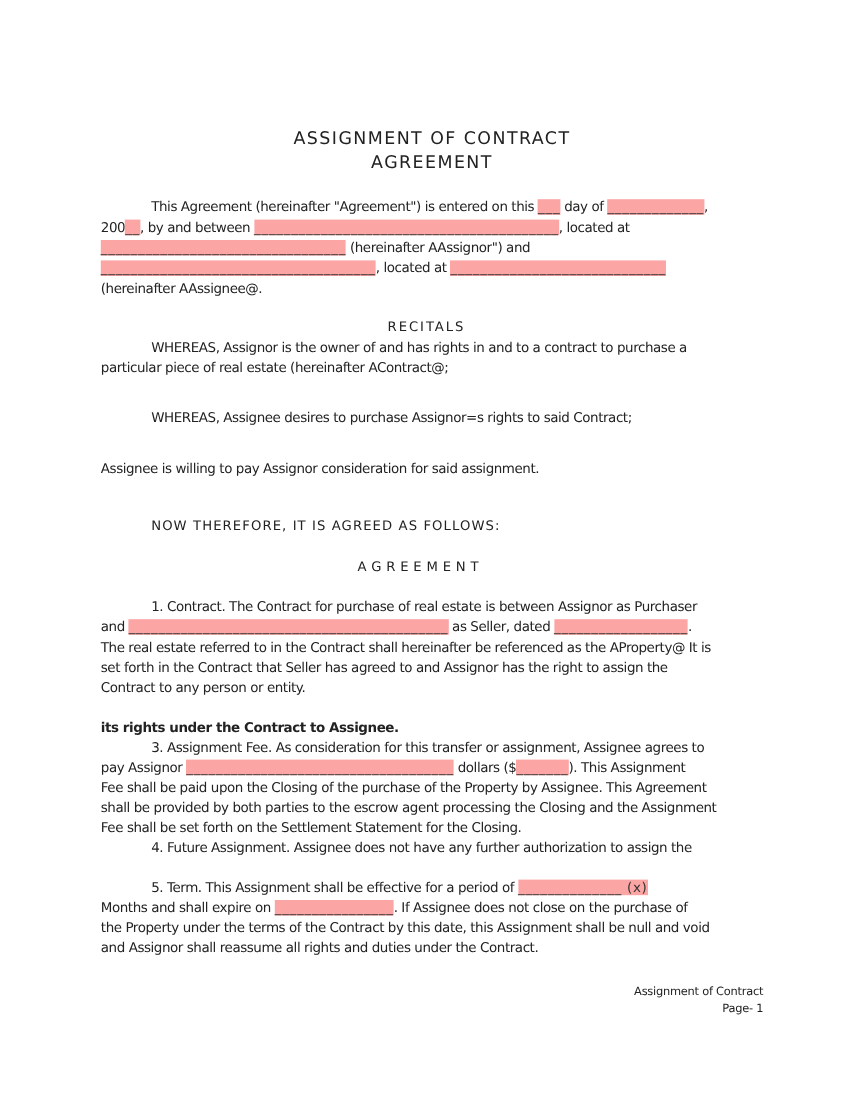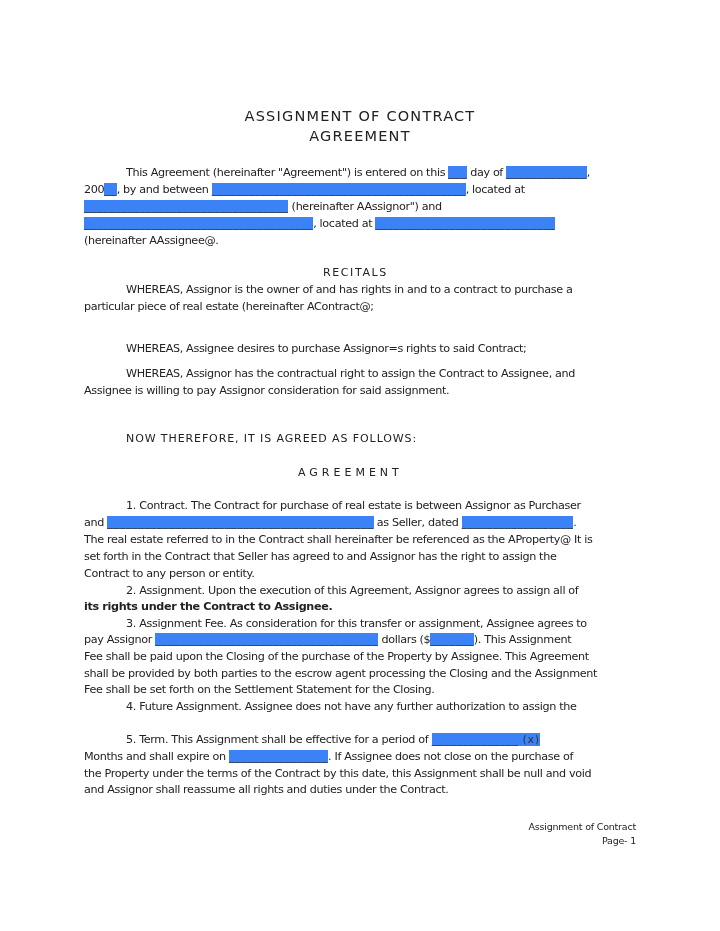--- a/index.html
+++ b/index.html
@@ -2,21 +2,21 @@
 <html><head>
   <meta charset="utf-8">
   <style>
     html, body { margin: 0; padding: 0; background: #ffffff; }
     body { width: 720px; height: 931px; position: relative; overflow: hidden;
            font-family: "DejaVu Sans", sans-serif; color: #222; }
     .page { position: absolute; left: 0; top: 0; width: 720px; height: 748px; }
     .line { position: absolute; left: 84px; font-size: 11.2px; line-height: 14px; white-space: nowrap; letter-spacing: -0.35px; }
     .title { position: absolute; left: 0; width: 720px; text-align: center; font-size: 14.5px; letter-spacing: 1.2px; color: #222; }
     .heading { position: absolute; font-size: 11px; letter-spacing: 1.6px; }
-    .hl { background: #3b82f6; color: #333; letter-spacing: 0.6px; }
+    .hl { background: #fca5a5; color: #333; letter-spacing: 0.6px; }
     .indent { padding-left: 42px; }
     .footer { position: absolute; right: 84px; font-size: 9.5px; text-align: right; line-height: 14px; letter-spacing: -0.2px; }
   </style>
 </head>
 <body>
 
 <div class="page">
 
   <div class="title" style="top:108px;">ASSIGNMENT OF CONTRACT</div>
   <div class="title" style="top:128px;">AGREEMENT</div>
@@ -32,35 +32,33 @@
   </div>
   <div class="line" style="top:217px;">
     <span class="hl">_____________________________________</span><span>, located at </span><span class="hl">_____________________________</span>
   </div>
   <div class="line" style="top:234px;">(hereinafter AAssignee@.</div>
 
   <div class="heading" style="top:266px; left:323px;">RECITALS</div>
   <div class="line indent" style="top:283px;">WHEREAS, Assignor is the owner of and has rights in and to a contract to purchase a</div>
   <div class="line" style="top:300px;">particular piece of real estate (hereinafter AContract@;</div>
   <div class="line indent" style="top:342px;">WHEREAS, Assignee desires to purchase Assignor=s rights to said Contract;</div>
-  <div class="line indent" style="top:367px;">WHEREAS, Assignor has the contractual right to assign the Contract to Assignee, and</div>
   <div class="line" style="top:384px;">Assignee is willing to pay Assignor consideration for said assignment.</div>
 
   <div class="heading" style="top:432px; left:126px; letter-spacing:0.9px;">NOW THEREFORE, IT IS AGREED AS FOLLOWS:</div>
   <div class="heading" style="top:466px; left:298px; letter-spacing:4px;">AGREEMENT</div>
 
   <div class="line indent" style="top:499px;">1.  Contract.  The Contract for purchase of real estate is between Assignor as Purchaser</div>
   <div class="line" style="top:516px;">
     <span>and </span><span class="hl">___________________________________________</span><span> as Seller, dated </span><span class="hl">__________________</span><span>.</span>
   </div>
   <div class="line" style="top:533px;">The real estate referred to in the Contract shall hereinafter be referenced as the AProperty@  It is</div>
   <div class="line" style="top:550px;">set forth in the Contract that Seller has agreed to and Assignor has the right to assign the</div>
   <div class="line" style="top:567px;">Contract to any person or entity.</div>
 
-  <div class="line indent" style="top:584px;">2.  Assignment.  Upon the execution of this Agreement, Assignor agrees to assign all of</div>
   <div class="line" style="top:600px;font-weight:bold;">its rights under the Contract to Assignee.</div>
 
   <div class="line indent" style="top:617px;">3.  Assignment Fee. As consideration for this transfer or assignment, Assignee agrees to</div>
   <div class="line" style="top:633px;">
     <span>pay Assignor </span><span class="hl">____________________________________</span><span> dollars ($</span><span class="hl">_______</span><span>).  This Assignment</span>
   </div>
   <div class="line" style="top:650px;">Fee shall be paid upon the Closing of the purchase of the Property by Assignee.  This Agreement</div>
   <div class="line" style="top:667px;">shall be provided by both parties to the escrow agent processing the Closing and the Assignment</div>
   <div class="line" style="top:683px;">Fee shall be set forth on the Settlement Statement for the Closing.</div>
 

